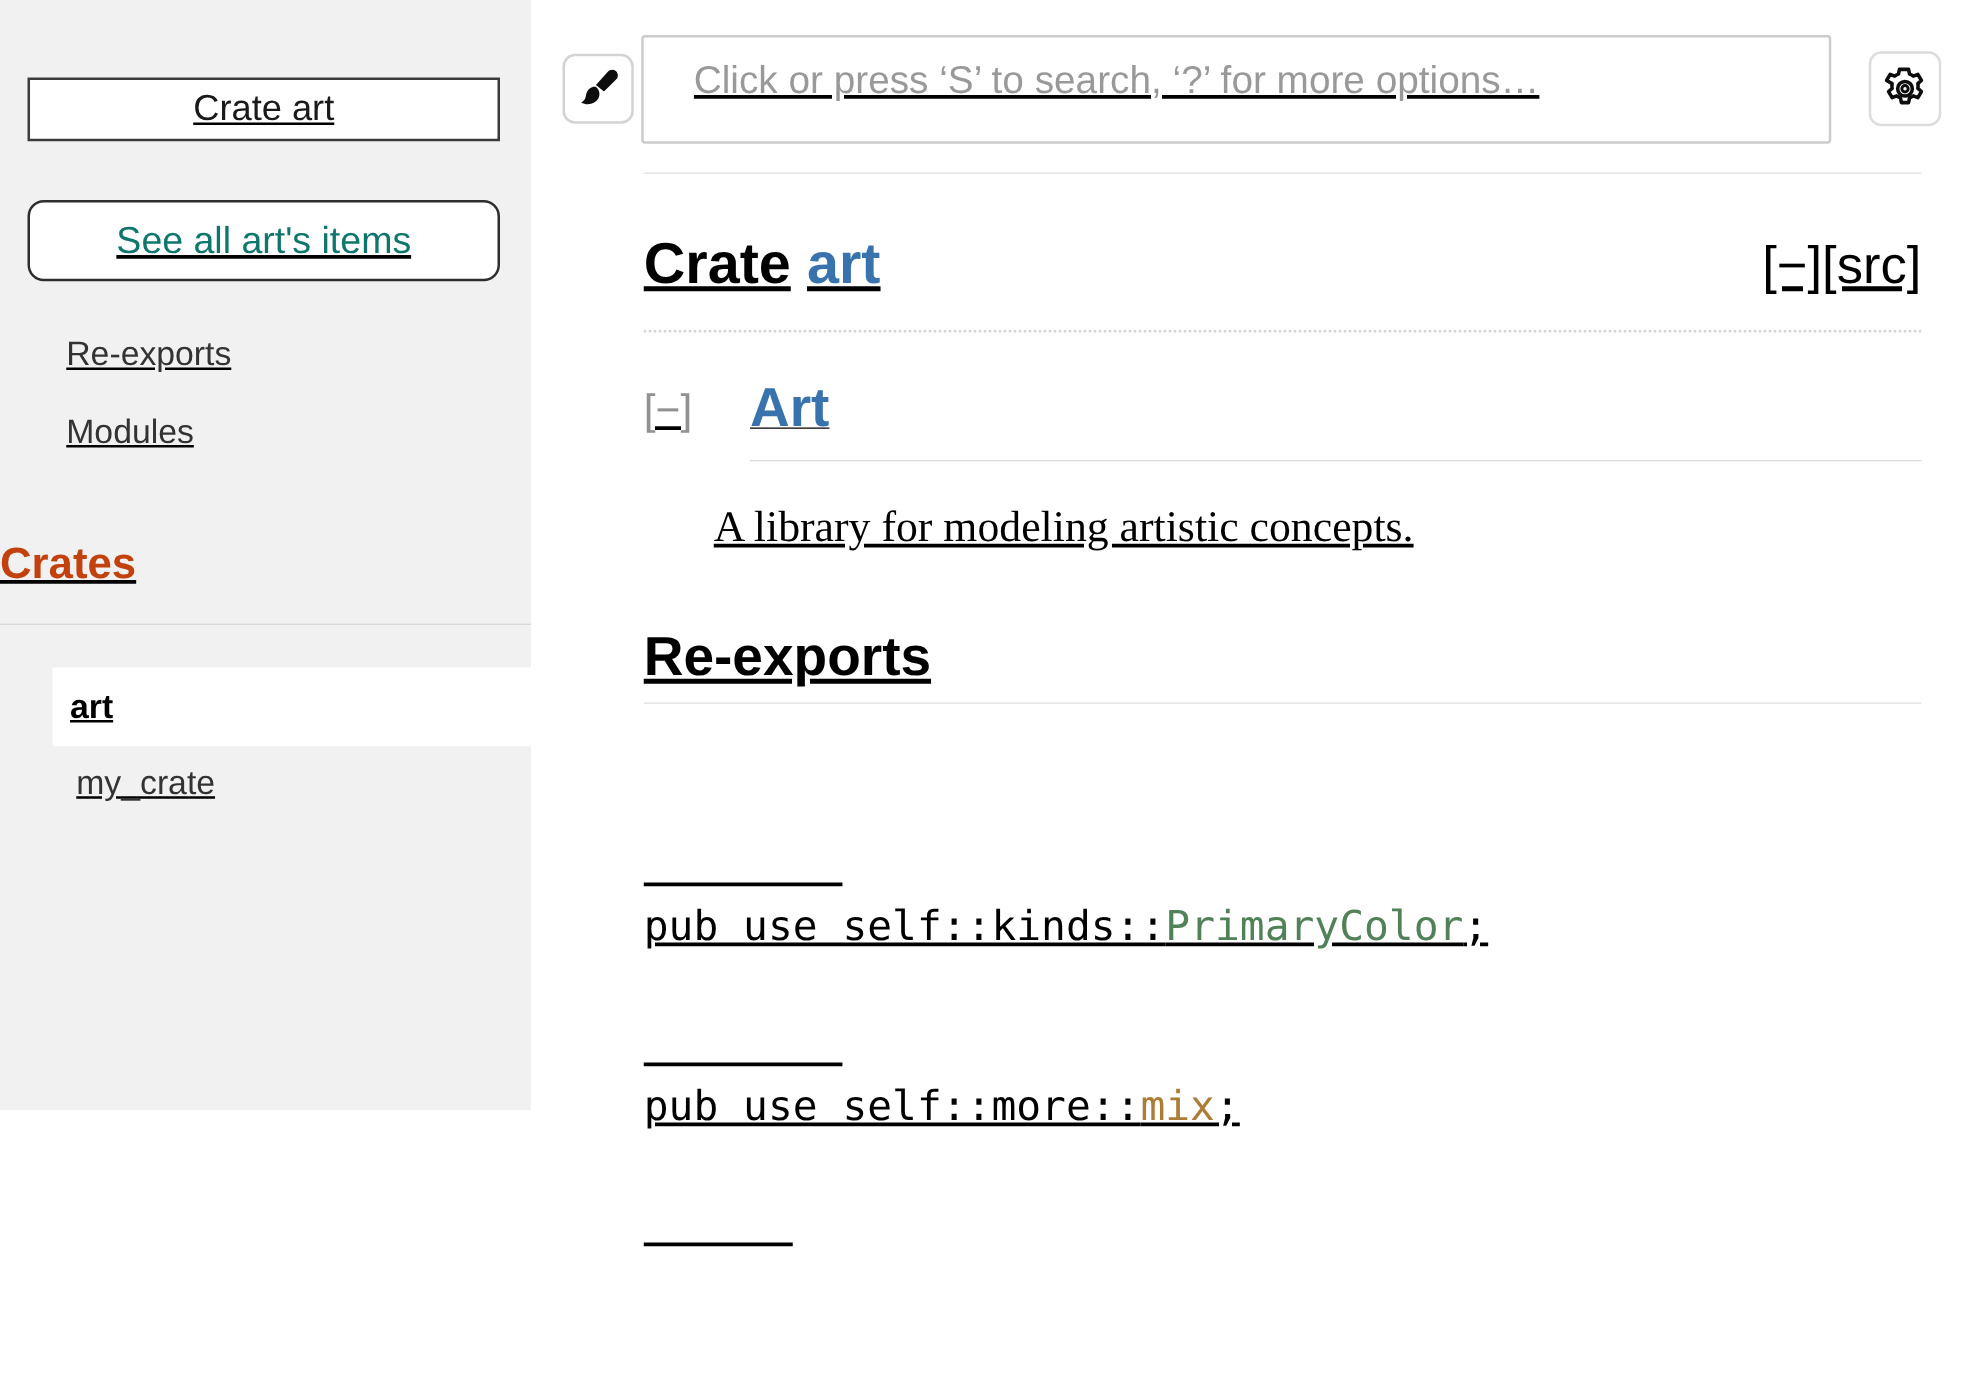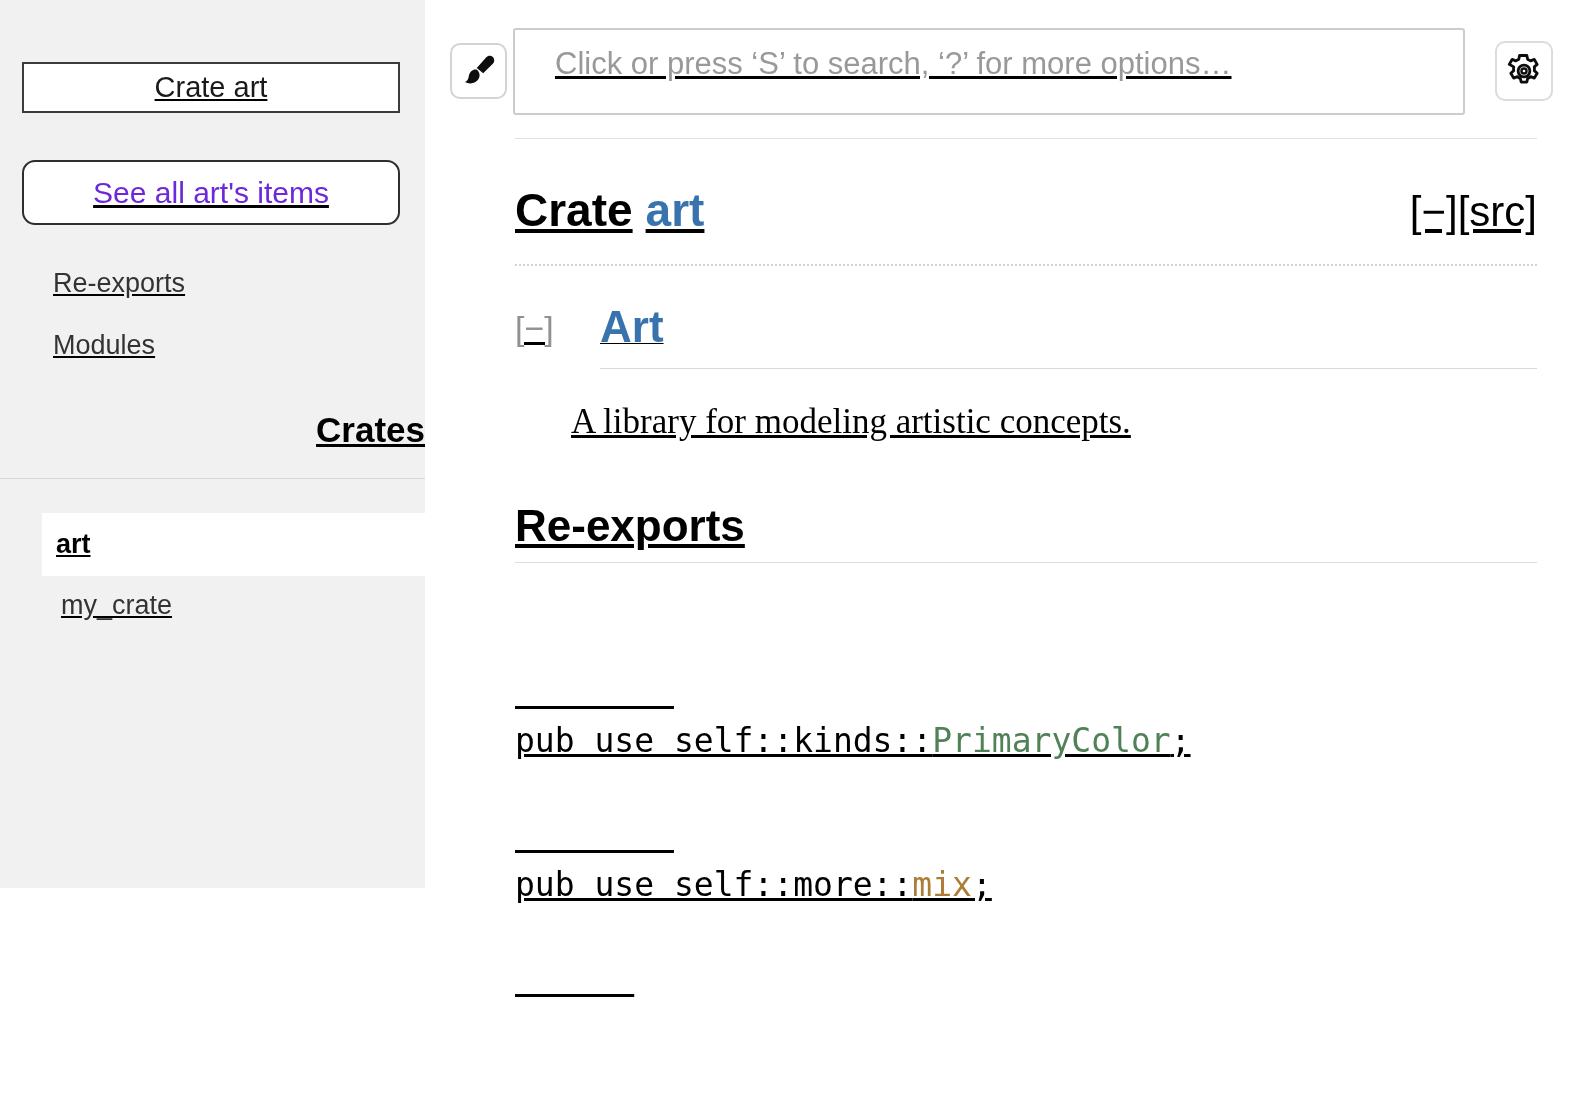--- a/index.html
+++ b/index.html
@@ -32,40 +32,40 @@
   .see-all {
     display: flex; align-items: center; justify-content: center;
     margin: 47px 25px 0 22px;
     height: 65px;
     width: 378px;
     background: #fff;
     border: 2px solid #2e2e2e;
     border-radius: 13px;
     font-family: "Liberation Sans", sans-serif;
     font-size: 30px;
-    color: #6d28d9;
+    color: #0f766e;
     cursor: pointer;
   }
   .side-nav { margin-top: 44px; }
   .side-nav a {
     display: block;
     padding-left: 53px;
     font-size: 27px;
     color: #333;
     text-decoration: none;
     line-height: 28px;
     margin-bottom: 34px;
     cursor: pointer;
   }
   .crates-heading {
-    margin-top: 51px;
-    text-align: right;
+    margin-top: 72px;
+    text-align: left;
     font-size: 35px;
     font-weight: bold;
-    color: #000000;
+    color: #c2410c;
   }
   .side-divider {
     margin-top: 28px;
     border-top: 1px solid #d8d8d8;
     height: 0;
   }
   .crates-list { margin-top: 34px; }
   .crate-item {
     display: block;
     font-size: 27px;

